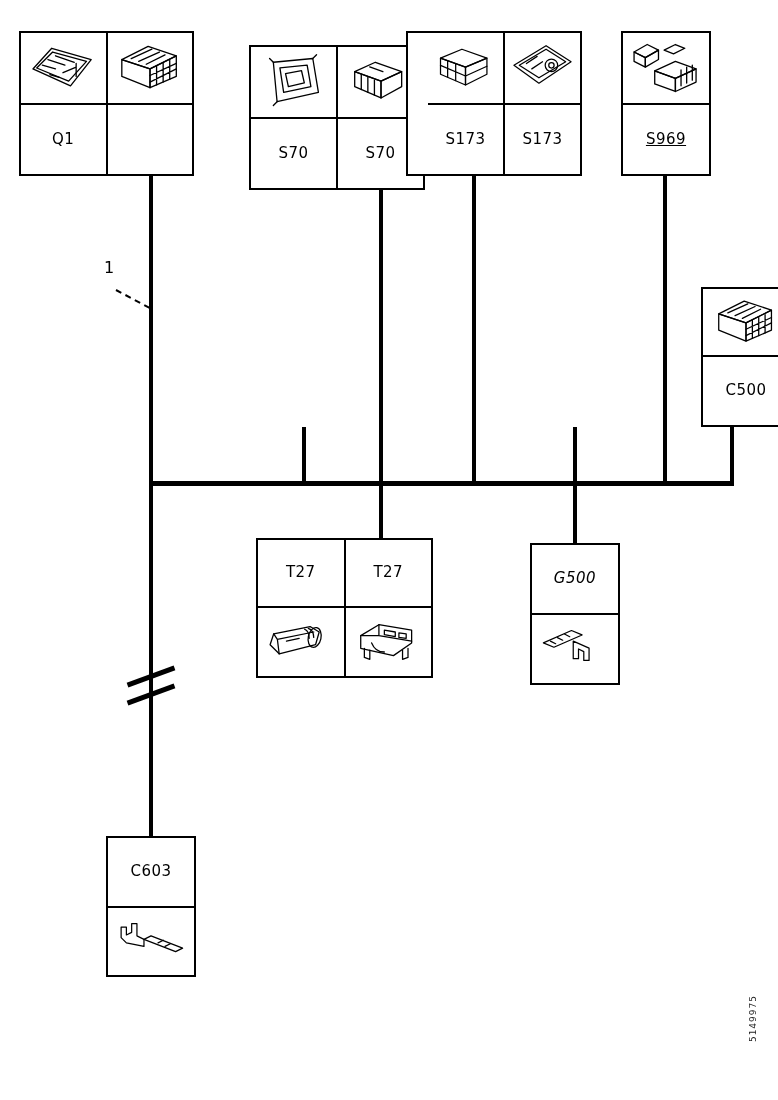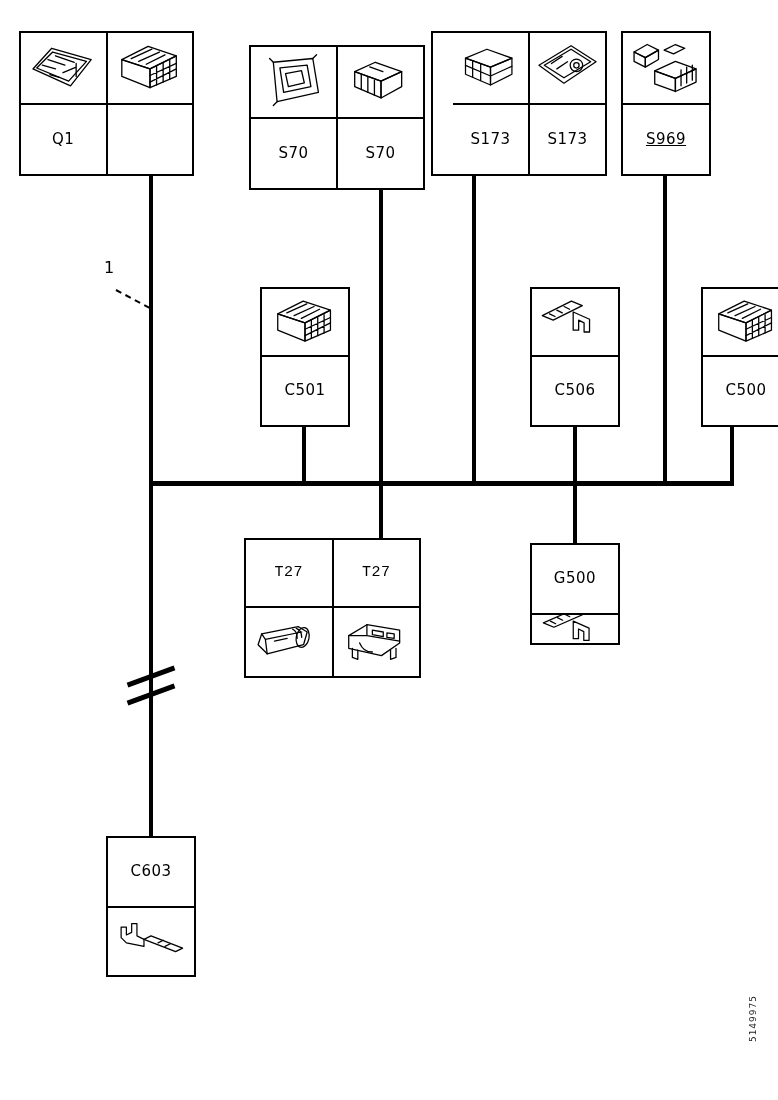--- a/index.html
+++ b/index.html
@@ -93,21 +93,21 @@
           <path d="M14 22 L36 12 L64 22 L42 32 Z"></path>
             <path d="M14 22 L14 38 L42 50 L42 32 Z"></path>
             <path d="M42 32 L42 50 L64 38 L64 22 Z"></path>
           <path d="M21 25 L21 41 M28 28 L28 44 M35 31 L35 47 M30 17 L44 22"></path>
         </svg>
       </div>
       <div class="lbl">S70</div>
     </div>
   </div>
 
-  <div class="box img-top" style="left:431px; top:31px; width:176px; height:145px;padding-left:20px;">
+  <div class="box img-top" style="left:406px; top:31px; width:176px; height:145px;padding-left:20px;">
     <div class="cell">
       <div class="img">
         <svg class="glyph" width="80" height="62" viewBox="0 0 84 66">
           <path d="M14 22 L38 12 L66 22 L42 32 Z"></path>
             <path d="M14 22 L14 40 L42 52 L42 32 Z"></path>
             <path d="M42 32 L42 52 L66 40 L66 22 Z"></path>
           <path d="M14 30 L42 42 M42 42 L66 31 M22 25 L22 43 M31 28 L31 47"></path>
         </svg>
       </div>
       <div class="lbl">S173</div>
@@ -137,64 +137,38 @@
           <path d="M30 36 L52 26 L74 34 L52 44 Z"></path>
             <path d="M30 36 L30 50 L52 58 L52 44 Z"></path>
             <path d="M52 44 L52 58 L74 48 L74 34 Z"></path>
           <path d="M58 35 L58 52 M64 32 L64 49 M70 30 L70 46"></path>
         </svg>
       </div>
       <div class="lbl">S969</div>
     </div>
   </div>
 
-  <div class="box img-top mid" style="left:260px; top:287px; width:90px; height:140px;">
+
+
+  <div class="box img-top mid" style="left:685px; top:287px; width:90px; height:140px;margin-left:16px;">
     <div class="cell">
       <div class="img" style="height:66px;">
         <svg class="glyph" width="78" height="60" viewBox="0 0 84 66">
           <path d="M12 24 L40 10 L70 20 L42 34 Z"></path>
             <path d="M12 24 L12 42 L42 54 L42 34 Z"></path>
             <path d="M42 34 L42 54 L70 42 L70 20 Z"></path>
           <path d="M42 41 L70 28 M42 48 L70 34 M49 31 L49 51 M56 28 L56 48 M63 25 L63 45"></path>
           <path d="M22 23 L44 13 M30 26 L52 16 M38 29 L58 19"></path>
         </svg>
       </div>
-      <div class="lbl">C501</div>
-    </div>
-  </div>
-
-  <div class="box img-top mid" style="left:530px; top:287px; width:90px; height:140px;">
-    <div class="cell">
-      <div class="img" style="height:66px;">
-        <svg class="glyph" width="78" height="60" viewBox="0 0 84 66">
-          <path d="M6 26 L38 10 L50 15 L18 31 Z"></path>
-          <path d="M14 24 L20 27 M22 20 L28 23 M30 16 L36 19"></path>
-          <path d="M40 22 L58 30 L58 44 L52 44 L52 34 L46 31 L46 42 L40 42 Z"></path>
-        </svg>
-      </div>
-      <div class="lbl">C506</div>
-    </div>
-  </div>
-
-  <div class="box img-top mid" style="left:685px; top:287px; width:90px; height:140px;margin-left:16px;">
-    <div class="cell">
-      <div class="img" style="height:66px;">
-        <svg class="glyph" width="78" height="60" viewBox="0 0 84 66">
-          <path d="M12 24 L40 10 L70 20 L42 34 Z"></path>
-            <path d="M12 24 L12 42 L42 54 L42 34 Z"></path>
-            <path d="M42 34 L42 54 L70 42 L70 20 Z"></path>
-          <path d="M42 41 L70 28 M42 48 L70 34 M49 31 L49 51 M56 28 L56 48 M63 25 L63 45"></path>
-          <path d="M22 23 L44 13 M30 26 L52 16 M38 29 L58 19"></path>
-        </svg>
-      </div>
       <div class="lbl">C500</div>
     </div>
   </div>
 
-  <div class="box label-top" style="left:244px; top:538px; width:177px; height:140px;font-family:Liberation Mono, monospace;">
+  <div class="box label-top" style="left:256px; top:538px; width:177px; height:140px;">
     <div class="cell">
       <div class="lbl">T27</div>
       <div class="img">
         <svg class="glyph" width="80" height="60" viewBox="0 0 84 66">
           <path d="M8 36 L12 24 L52 16 L62 22 L58 36 L18 46 Z"></path>
           <ellipse cx="57" cy="28" rx="7" ry="11" transform="rotate(12 57 28)"></ellipse>
           <path d="M12 24 L16 30 L56 22 M16 30 L18 46"></path>
           <path d="M50 18 q6 2 6 10 M46 19 q5 2 5 10 M26 32 L40 29"></path>
         </svg>
       </div>
@@ -206,21 +180,21 @@
           <path d="M12 26 L32 14 L68 20 L68 34 L48 48 L12 40 Z"></path>
           <path d="M32 14 L32 26 L12 26 M32 26 L68 32"></path>
           <path d="M38 20 L50 22 L50 27 L38 25 Z M54 23 L62 24 L62 29 L54 28 Z"></path>
           <path d="M16 40 L16 50 L22 52 L22 42 M58 42 L58 52 L64 50 L64 40"></path>
           <path d="M24 34 q4 10 14 10"></path>
         </svg>
       </div>
     </div>
   </div>
 
-  <div class="box label-top" style="left:530px; top:543px; width:90px; height:102px;">
+  <div class="box label-top" style="left:530px; top:543px; width:90px; height:142px;font-style:italic;">
     <div class="cell">
       <div class="lbl" style="height:68px;">G500</div>
       <div class="img">
         <svg class="glyph" width="78" height="58" viewBox="0 0 84 66">
           <path d="M6 26 L38 12 L50 17 L18 31 Z"></path>
           <path d="M14 24 L20 27 M22 20 L28 23 M30 16 L36 19"></path>
           <path d="M40 24 L58 32 L58 46 L52 46 L52 36 L46 33 L46 44 L40 44 Z"></path>
         </svg>
       </div>
     </div>

